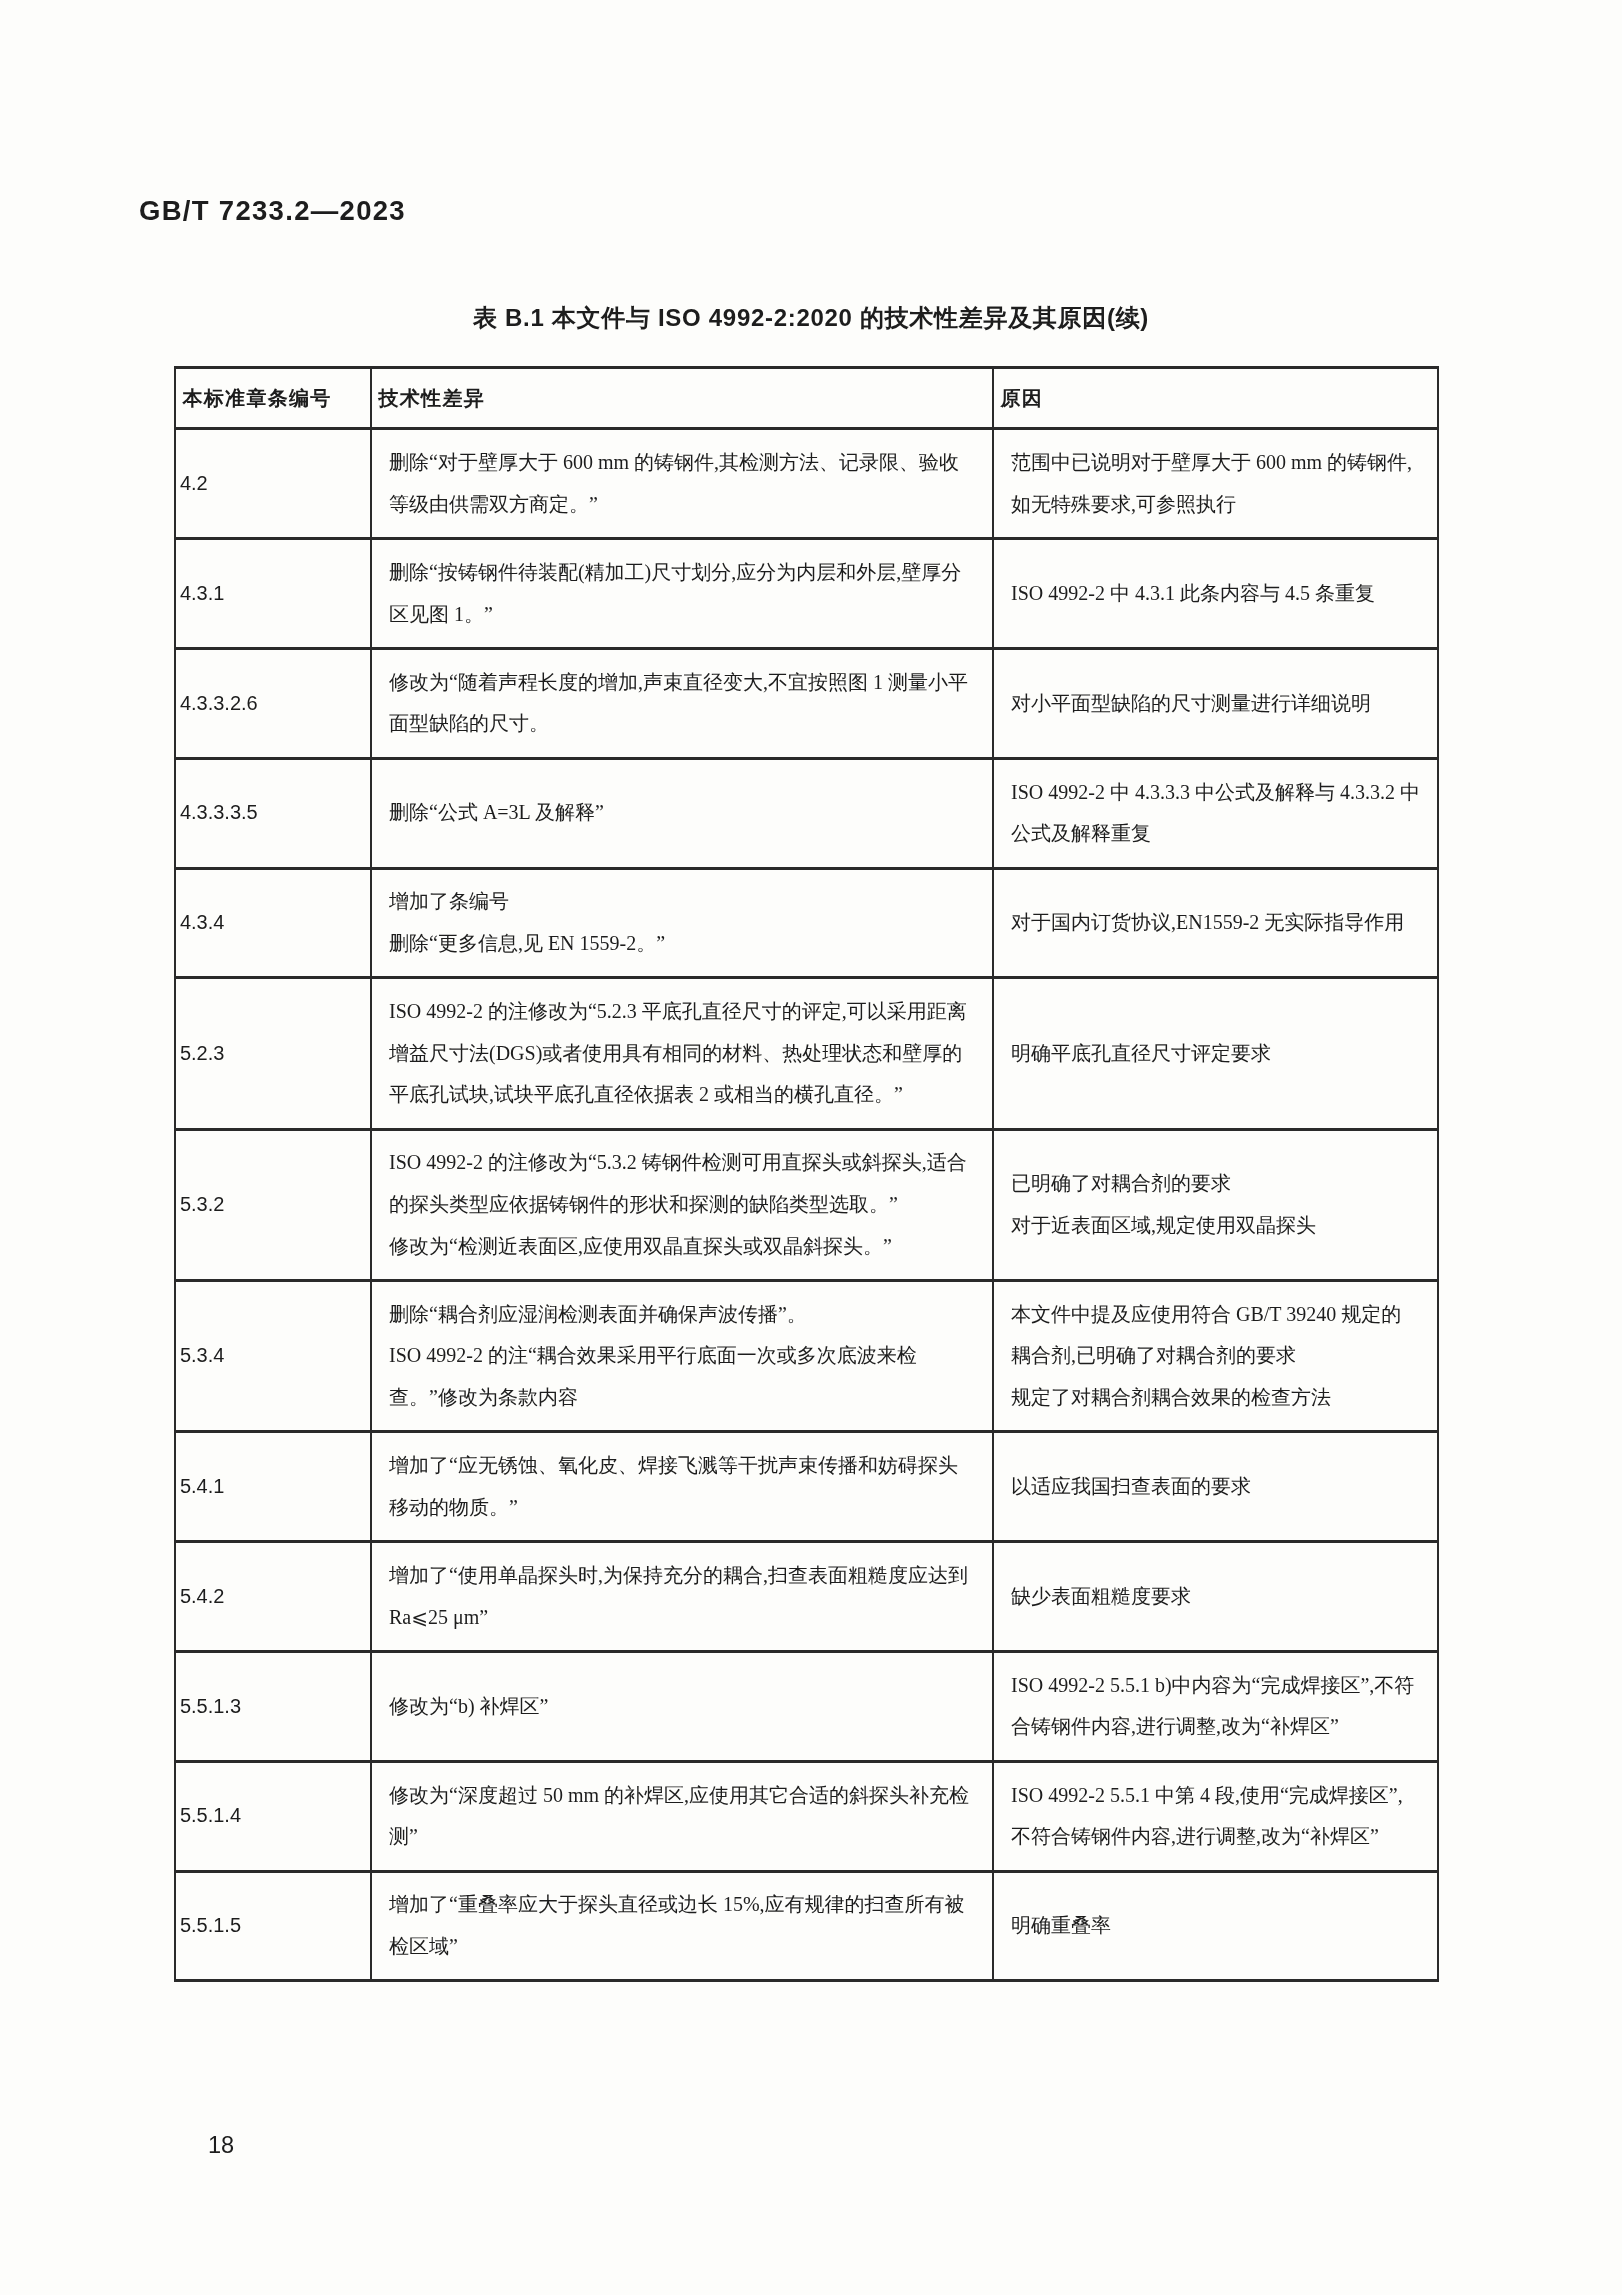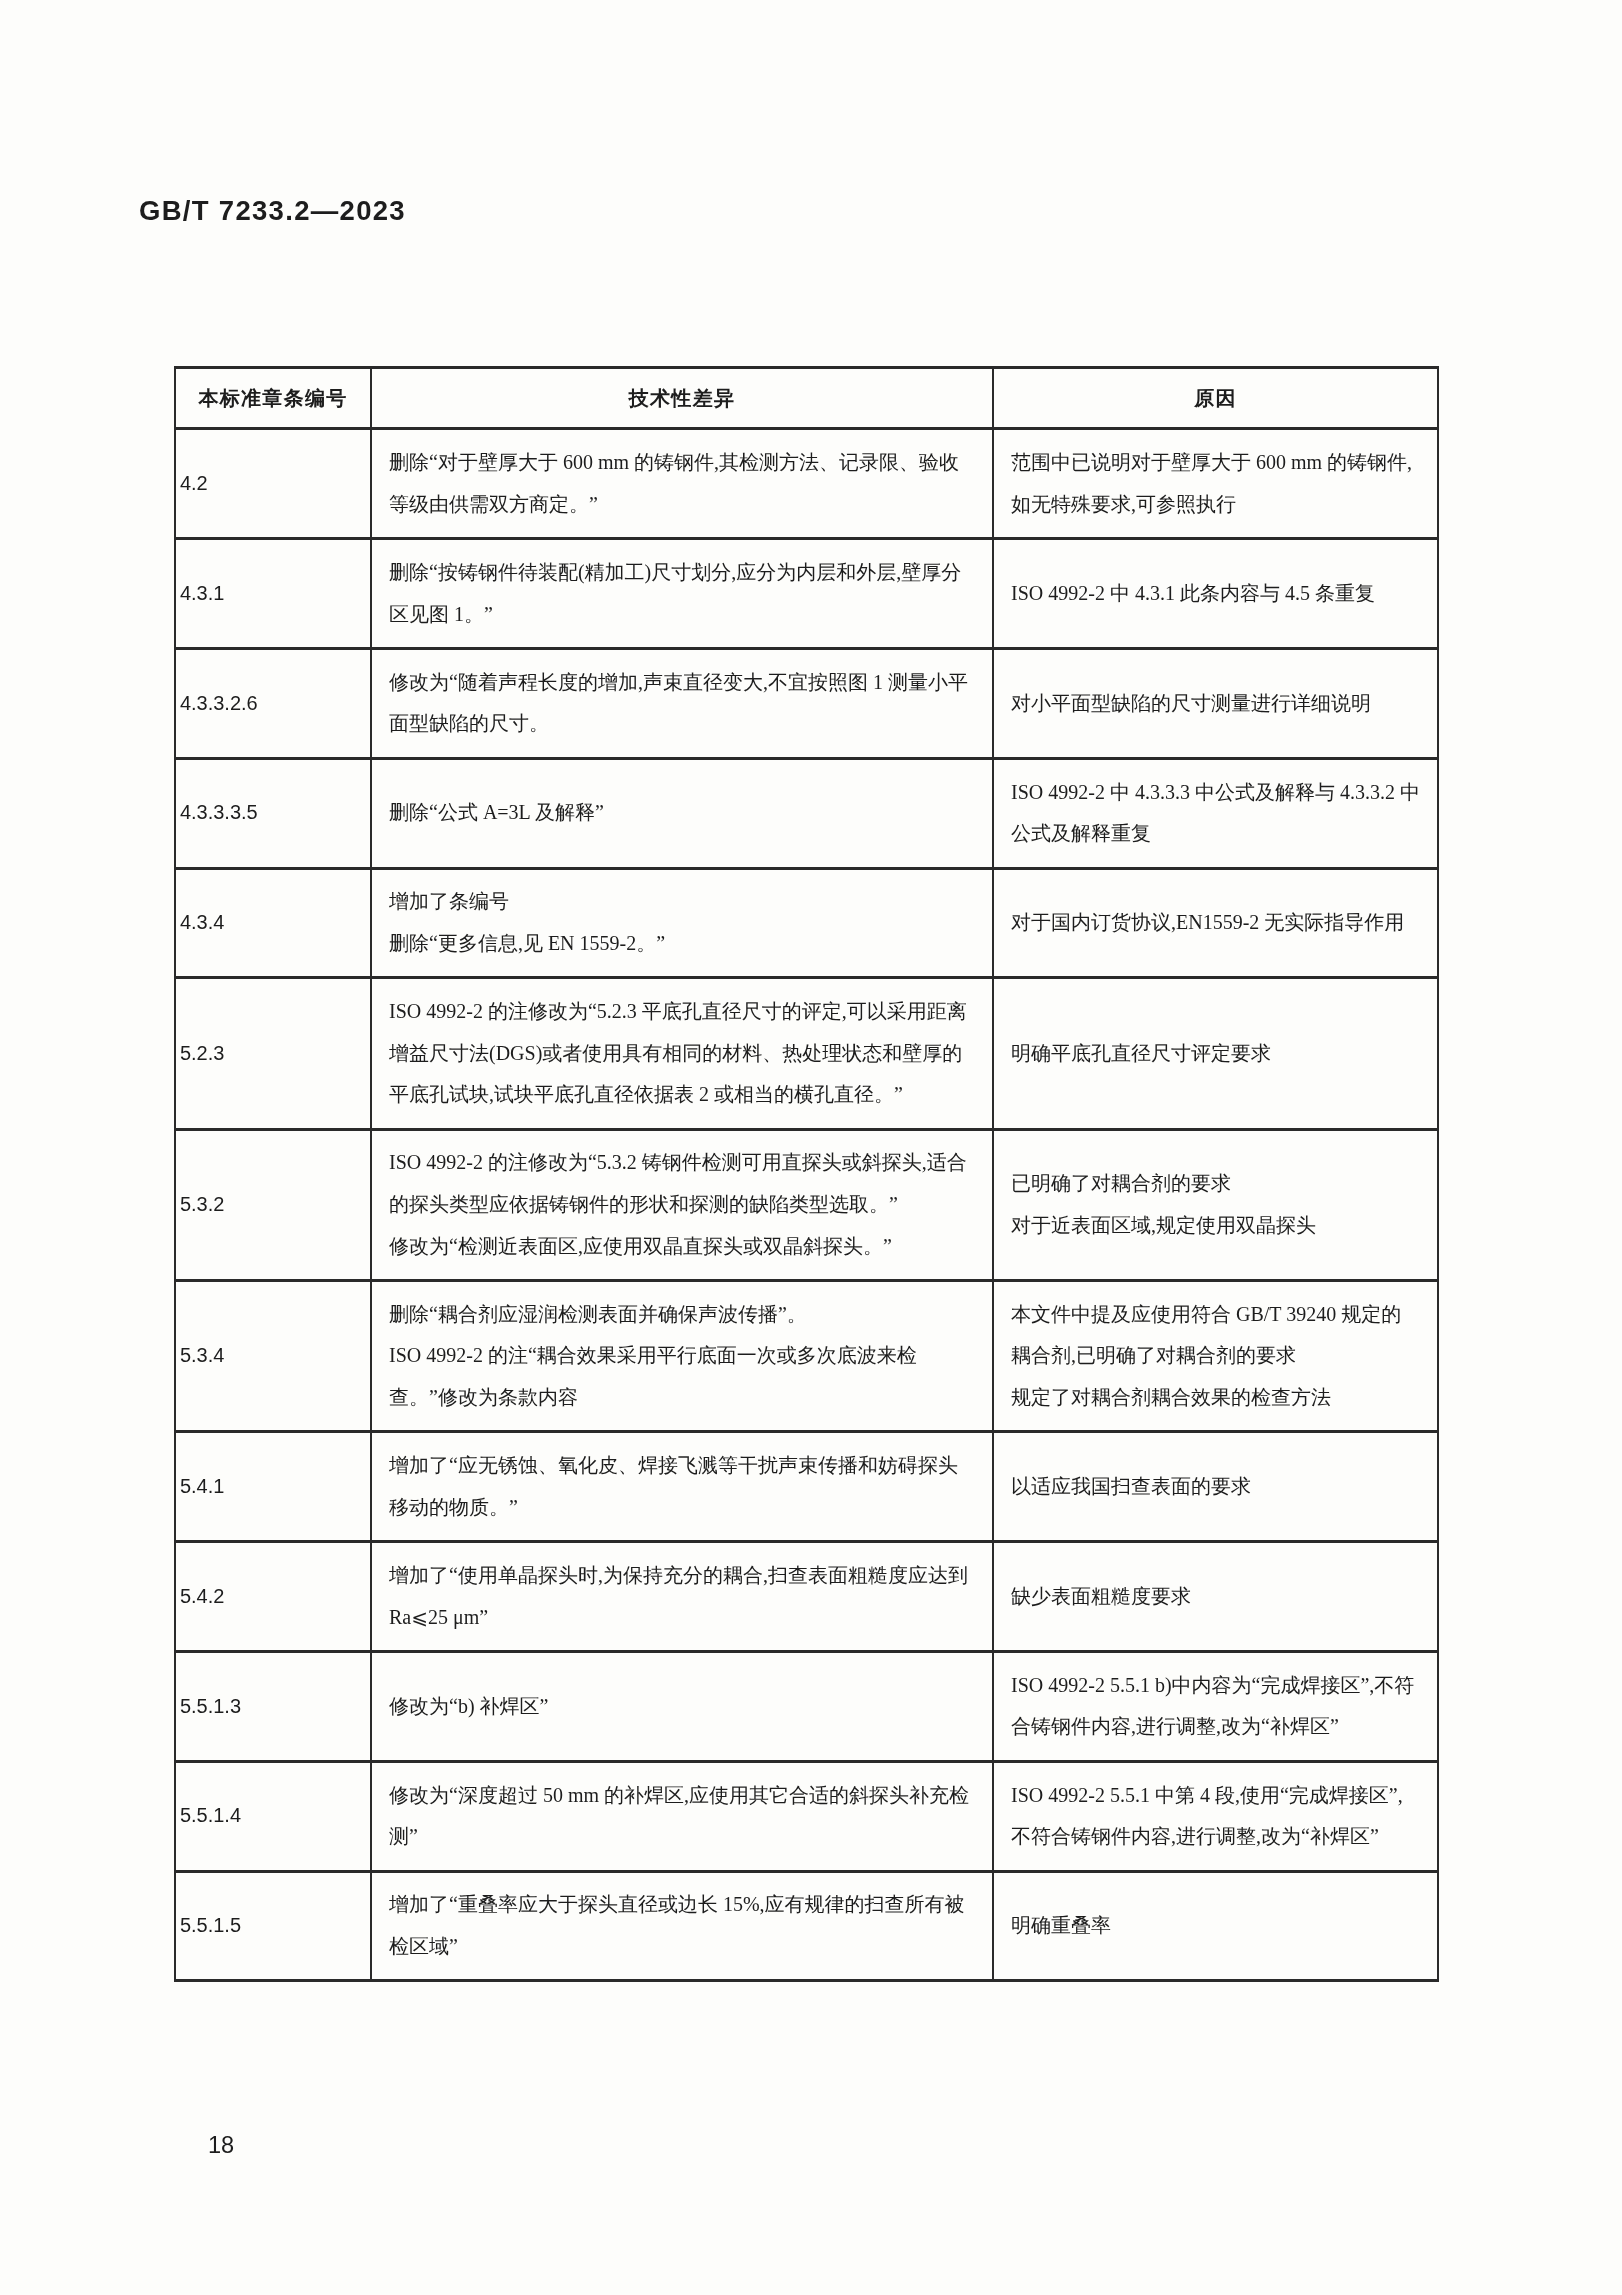--- a/index.html
+++ b/index.html
@@ -59,21 +59,21 @@
     border-right:2px solid var(--line);
     border-top:3.3px solid var(--line);
     border-bottom:3.3px solid var(--line);
     vertical-align:middle;
     font-size:20px;
     color:var(--ink);
   }
   .std-table th{
     font-family:"Liberation Sans","DejaVu Sans",sans-serif;
     font-weight:bold;
-    text-align:center;
+    text-align:left;
     padding:15.7px 6.5px;
     letter-spacing:1.3px;
   }
   .std-table td{
     padding:11.8px 17px;
     line-height:2.08;
   }
   .std-table td.clause{
     text-align:left;
     padding:11.8px 3.9px;
@@ -91,20 +91,21 @@
     font-family:"Liberation Sans","DejaVu Sans",sans-serif;
   }
 </style>
 </head>
 <body>
 
 <div class="page">
 
   <div class="doc-number">GB/T 7233.2—2023</div>
 
+  <div class="table-title">表 B.1  本文件与 ISO 4992-2:2020 的技术性差异及其原因(续)</div>
 
   <table class="std-table">
     <colgroup>
       <col class="c-clause">
       <col class="c-diff">
       <col class="c-reason">
     </colgroup>
     <thead>
       <tr>
         <th>本标准章条编号</th>

